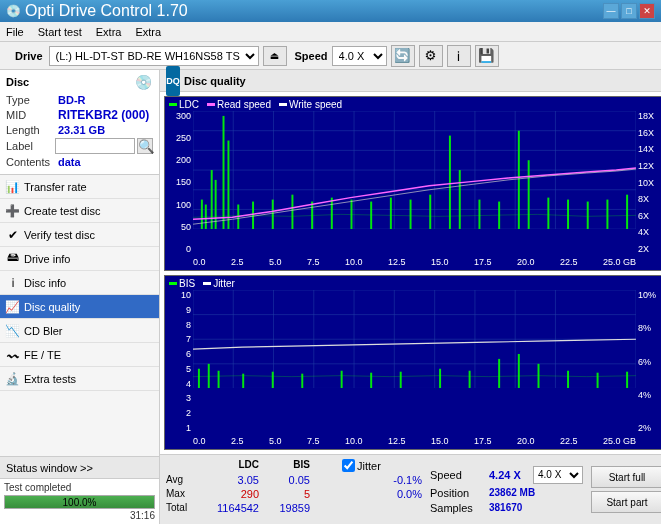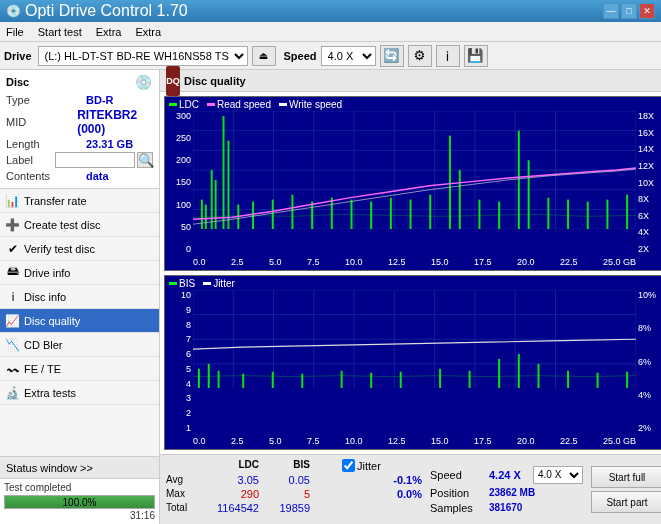--- a/index.html
+++ b/index.html
@@ -51,21 +51,21 @@
       cursor: pointer;
     }
 
     
     .toolbar {
       background: #f0f0f0;
       border-bottom: 1px solid #ccc;
       height: 28px;
       display: flex;
       align-items: center;
-      padding: 0 4px;
+      padding: 0 15px;
       gap: 4px;
     }
     .toolbar-label { font-size: 11px; font-weight: bold; margin-right: 2px; }
     .drive-select {
       height: 20px;
       font-size: 11px;
       border: 1px solid #aaa;
       background: white;
       padding: 0 2px;
       width: 210px;
@@ -124,21 +124,21 @@
     }
     .disc-title { font-size: 11px; font-weight: bold; }
     .disc-icon { font-size: 14px; }
     .disc-row {
       display: flex;
       align-items: center;
       margin-bottom: 2px;
       font-size: 11px;
     }
     .disc-row-label { width: 52px; color: #333; }
-    .disc-row-value { color: #0000cc; font-weight: bold; margin-left: 28px; }
+    .disc-row-value { color: #0000cc; font-weight: bold; }
     .label-input {
       width: 80px; height: 16px;
       border: 1px solid #aaa;
       font-size: 10px;
       padding: 0 2px;
     }
     .label-btn {
       width: 16px; height: 16px;
       background: #e8e8e8;
       border: 1px solid #aaa;
@@ -231,21 +231,21 @@
       height: 22px;
       display: flex;
       align-items: center;
       padding: 0 6px;
       gap: 4px;
       font-size: 11px;
       font-weight: bold;
     }
     .dq-icon {
       width: 14px; height: 30px;
-      background: #7f1d1d;
+      background: #0369a1;
       border-radius: 2px;
       display: flex; align-items: center; justify-content: center;
       color: white;
       font-size: 9px;
     }
 
     
     .charts-area {
       flex: 1;
       display: flex;
@@ -348,21 +348,21 @@
       font-size: 11px;
     }
     .stats-header-row {
       display: flex;
       gap: 6px;
       margin-bottom: 2px;
     }
     .stats-col-label { width: 32px; font-size: 10px; }
     .stats-col-ldc { width: 55px; text-align: right; font-size: 11px; }
     .stats-col-bis { width: 45px; text-align: right; font-size: 11px; }
-    .stats-col-jitter { width: 80px; text-align: right; font-size: 11px; font-weight: bold; }
+    .stats-col-jitter { width: 80px; text-align: right; font-size: 11px; }
     .stats-header { color: #000; font-weight: bold; font-size: 10px; }
     .stats-value-blue { color: #0000cc; }
     .stats-value-red { color: #cc0000; }
 
     .jitter-check {
       display: flex;
       align-items: center;
       gap: 2px;
       font-size: 11px;
     }

